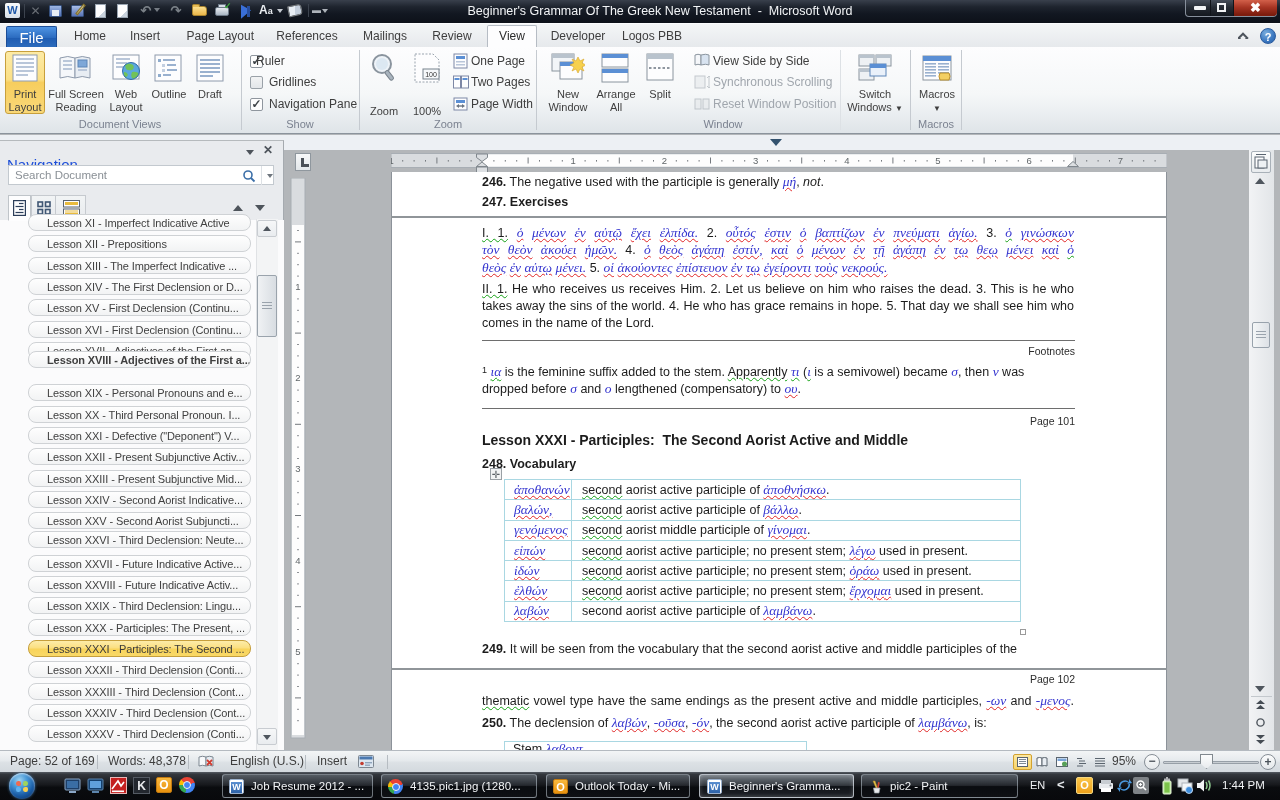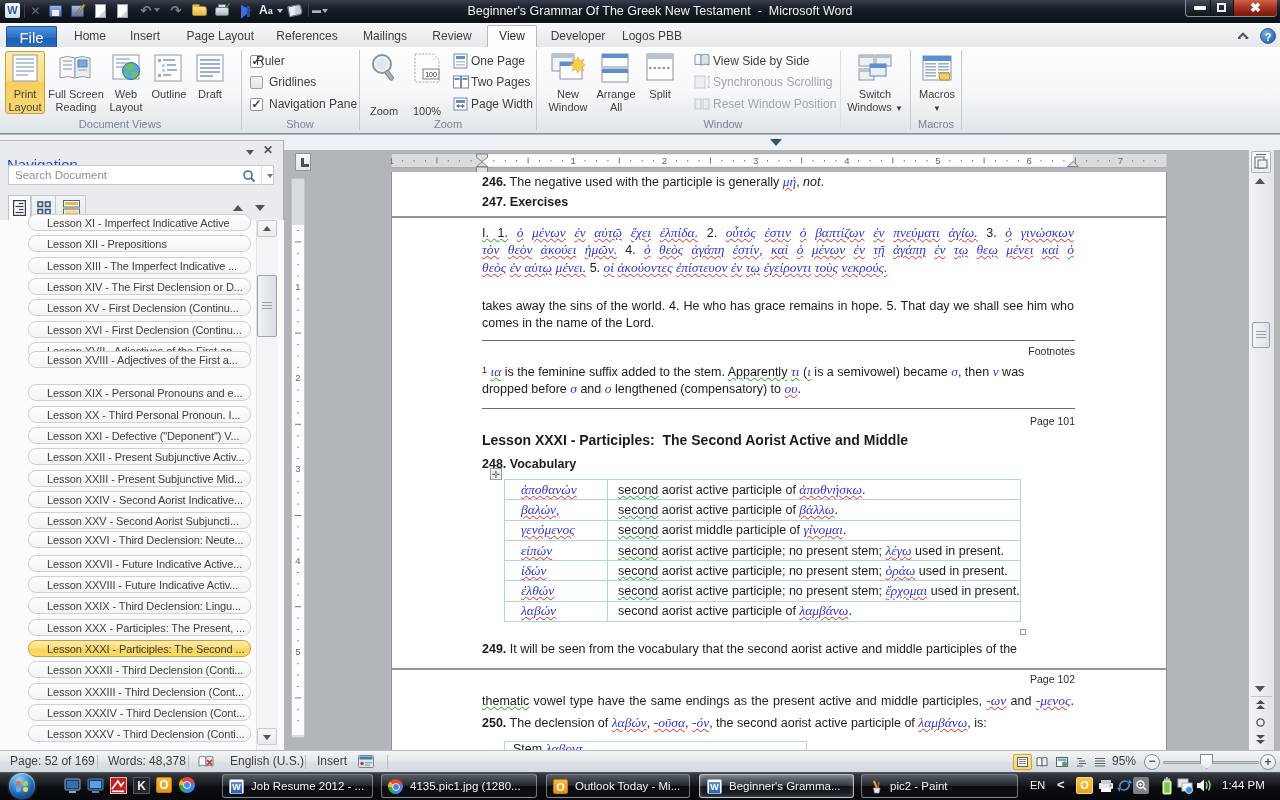--- a/index.html
+++ b/index.html
@@ -314,21 +314,21 @@
   <div class="a" style="left:255px;top:64px;width:0;height:0;border-left:5px solid transparent;border-right:5px solid transparent;border-top:6px solid #4e545b"></div>
 </div>
 
 <div class="navitem" style="top:214.0px;">Lesson XI - Imperfect Indicative Active</div>
 <div class="navitem" style="top:235.3px;">Lesson XII - Prepositions</div>
 <div class="navitem" style="top:256.6px;">Lesson XIII - The Imperfect Indicative ...</div>
 <div class="navitem" style="top:277.9px;">Lesson XIV - The First Declension or D...</div>
 <div class="navitem" style="top:299.2px;">Lesson XV - First Declension (Continu...</div>
 <div class="navitem" style="top:320.5px;">Lesson XVI - First Declension (Continu...</div>
 <div class="navitem" style="top:341.8px;">Lesson XVII - Adjectives of the First an...</div>
-<div class="navitem" style="top:351px;">Lesson XVIII - Adjectives of the First a...</div>
+<div class="navitem" style="top:351px;font-weight:bold;">Lesson XVIII - Adjectives of the First a...</div>
 <div class="navitem" style="top:384.4px;">Lesson XIX - Personal Pronouns and e...</div>
 <div class="navitem" style="top:405.7px;">Lesson XX - Third Personal Pronoun. I...</div>
 <div class="navitem" style="top:427.0px;">Lesson XXI - Defective ("Deponent") V...</div>
 <div class="navitem" style="top:448.3px;">Lesson XXII - Present Subjunctive Activ...</div>
 <div class="navitem" style="top:469.6px;">Lesson XXIII - Present Subjunctive Mid...</div>
 <div class="navitem" style="top:490.9px;">Lesson XXIV - Second Aorist Indicative...</div>
 <div class="navitem" style="top:512.2px;">Lesson XXV - Second Aorist Subjuncti...</div>
 <div class="navitem" style="top:531px;">Lesson XXVI - Third Declension: Neute...</div>
 <div class="navitem" style="top:554.8px;">Lesson XXVII - Future Indicative Active...</div>
 <div class="navitem" style="top:576.1px;">Lesson XXVIII - Future Indicative Activ...</div>
@@ -512,29 +512,30 @@
     <path d="M5.5 0 L10 4 L1 4 Z M5.5 5 L10 9 L1 9 Z" fill="#454c54" transform="scale(1,-1) translate(0,-9)"></path>
   </svg>
 
 <div class="a" style="left:391px;top:172px;width:776px;height:578px;overflow:hidden;font-size:12.5px;color:#1c1c1c" id="pagecontent">
   <style>
   .ln{position:absolute;left:91px;width:592px;height:17px;line-height:17px;white-space:nowrap}
   .jn{position:absolute;left:91px;width:592px;height:17px;line-height:17px;text-align:justify;text-align-last:justify;white-space:nowrap}
   .rt{position:absolute;left:91px;width:593px;text-align:right;font-size:10.5px;color:#2c2c2c;height:14px;line-height:14px}
   table.voc{position:absolute;left:113px;top:307px;border-collapse:collapse;table-layout:fixed;width:517px}
   table.voc td{border:1px solid #a9d7e2;height:20.3px;padding:0;font-size:12.5px;vertical-align:middle;white-space:nowrap}
-  table.voc td.c1{width:103px;padding-left:16px}
+  table.voc td.c1{width:67px;padding-left:9px}
   table.voc td.c2{padding-left:10px}
   </style>
   <div class="ln" style="top:1px"><b>246.</b> The negative used with the participle is generally <span class="gk">μή</span>, <i>not</i>.</div>
   <div class="ln" style="top:22px"><b>247. Exercises</b></div>
   <div class="a" style="left:0;top:44px;width:776px;height:2px;background:#909599"></div>
   <div class="jn" style="top:52px"><span class="gn">Ι. 1.</span> <span class="gk">ὁ</span> <span class="gk">μένων</span> <span class="gk">ἐν</span> <span class="gk">αὐτῷ</span> <span class="gk">ἔχει</span> <span class="gk">ἐλπίδα.</span> 2. <span class="gk">οὗτός</span> <span class="gk">ἐστιν</span> <span class="gk">ὁ</span> <span class="gk">βαπτίζων</span> <span class="gk">ἐν</span> <span class="gk">πνεύματι</span> <span class="gk">ἁγίω.</span> 3. <span class="gkg">ὁ</span> <span class="gk">γινώσκων</span></div>
   <div class="jn" style="top:69px"><span class="gk">τὸν</span> <span class="gk">θεὸν</span> <span class="gk">ἀκούει</span> <span class="gk">ἡμῶν.</span> 4. <span class="gk">ὁ</span> <span class="gk">θεὸς</span> <span class="gk">ἀγάπη</span> <span class="gk">ἐστίν,</span> <span class="gk">καὶ</span> <span class="gk">ὁ</span> <span class="gk">μένων</span> <span class="gk">ἐν</span> <span class="gk">τῇ</span> <span class="gk">ἀγάπη</span> <span class="gk">ἐν</span> <span class="gk">τῳ</span> <span class="gk">θεῳ</span> <span class="gk">μένει</span> <span class="gk">καὶ</span> <span class="gkg">ὁ</span></div>
   <div class="ln" style="top:86.5px"><span class="gk">θεὸς</span> <span class="gk">ἐν</span> <span class="gk">αὐτῳ</span> <span class="gk">μένει.</span> 5. <span class="gk">οἱ</span> <span class="gk">ἀκούοντες</span> <span class="gk">ἐπίστευον</span> <span class="gk">ἐν</span> <span class="gk">τῳ</span> <span class="gk">ἐγείροντι</span> <span class="gk">τοὺς</span> <span class="gk">νεκρούς.</span></div>
+  <div class="jn" style="top:109px"><span class="gn">ΙΙ. 1.</span> He who receives us receives Him. 2. Let us believe on him who raises the dead. 3. This is he who</div>
   <div class="jn" style="top:126px">takes away the sins of the world. 4. He who has grace remains in hope. 5. That day we shall see him who</div>
   <div class="ln" style="top:142.5px">comes in the name of the Lord.</div>
   <div class="a" style="left:91px;top:168px;width:593px;height:1px;background:#6e6e6e"></div>
   <div class="rt" style="top:172px">Footnotes</div>
   <div class="ln" style="top:191px"><span style="font-size:9px;position:relative;top:-3.5px">1</span> <span class="gkg">ια</span> is the feminine suffix added to the stem. <span class="gn">Apparently</span> <span class="gkg">τι</span> (<span class="gkg">ι</span> is a semivowel) became <span class="bl">σ</span>, then <span class="bl">ν</span> was</div>
   <div class="ln" style="top:207.5px">dropped before <span class="bl">σ</span> and <span class="bl">ο</span> lengthened (compensatory) to <span class="gk">ου</span>.</div>
   <div class="a" style="left:91px;top:236px;width:593px;height:1px;background:#6e6e6e"></div>
   <div class="rt" style="top:242px">Page 101</div>
   <div class="ln" style="top:259px;height:19px;line-height:19px;font-size:14px"><b>Lesson XXXI - Participles:&nbsp; The Second Aorist Active and Middle</b></div>
   <div class="ln" style="top:284px"><b>248. Vocabulary</b></div>

